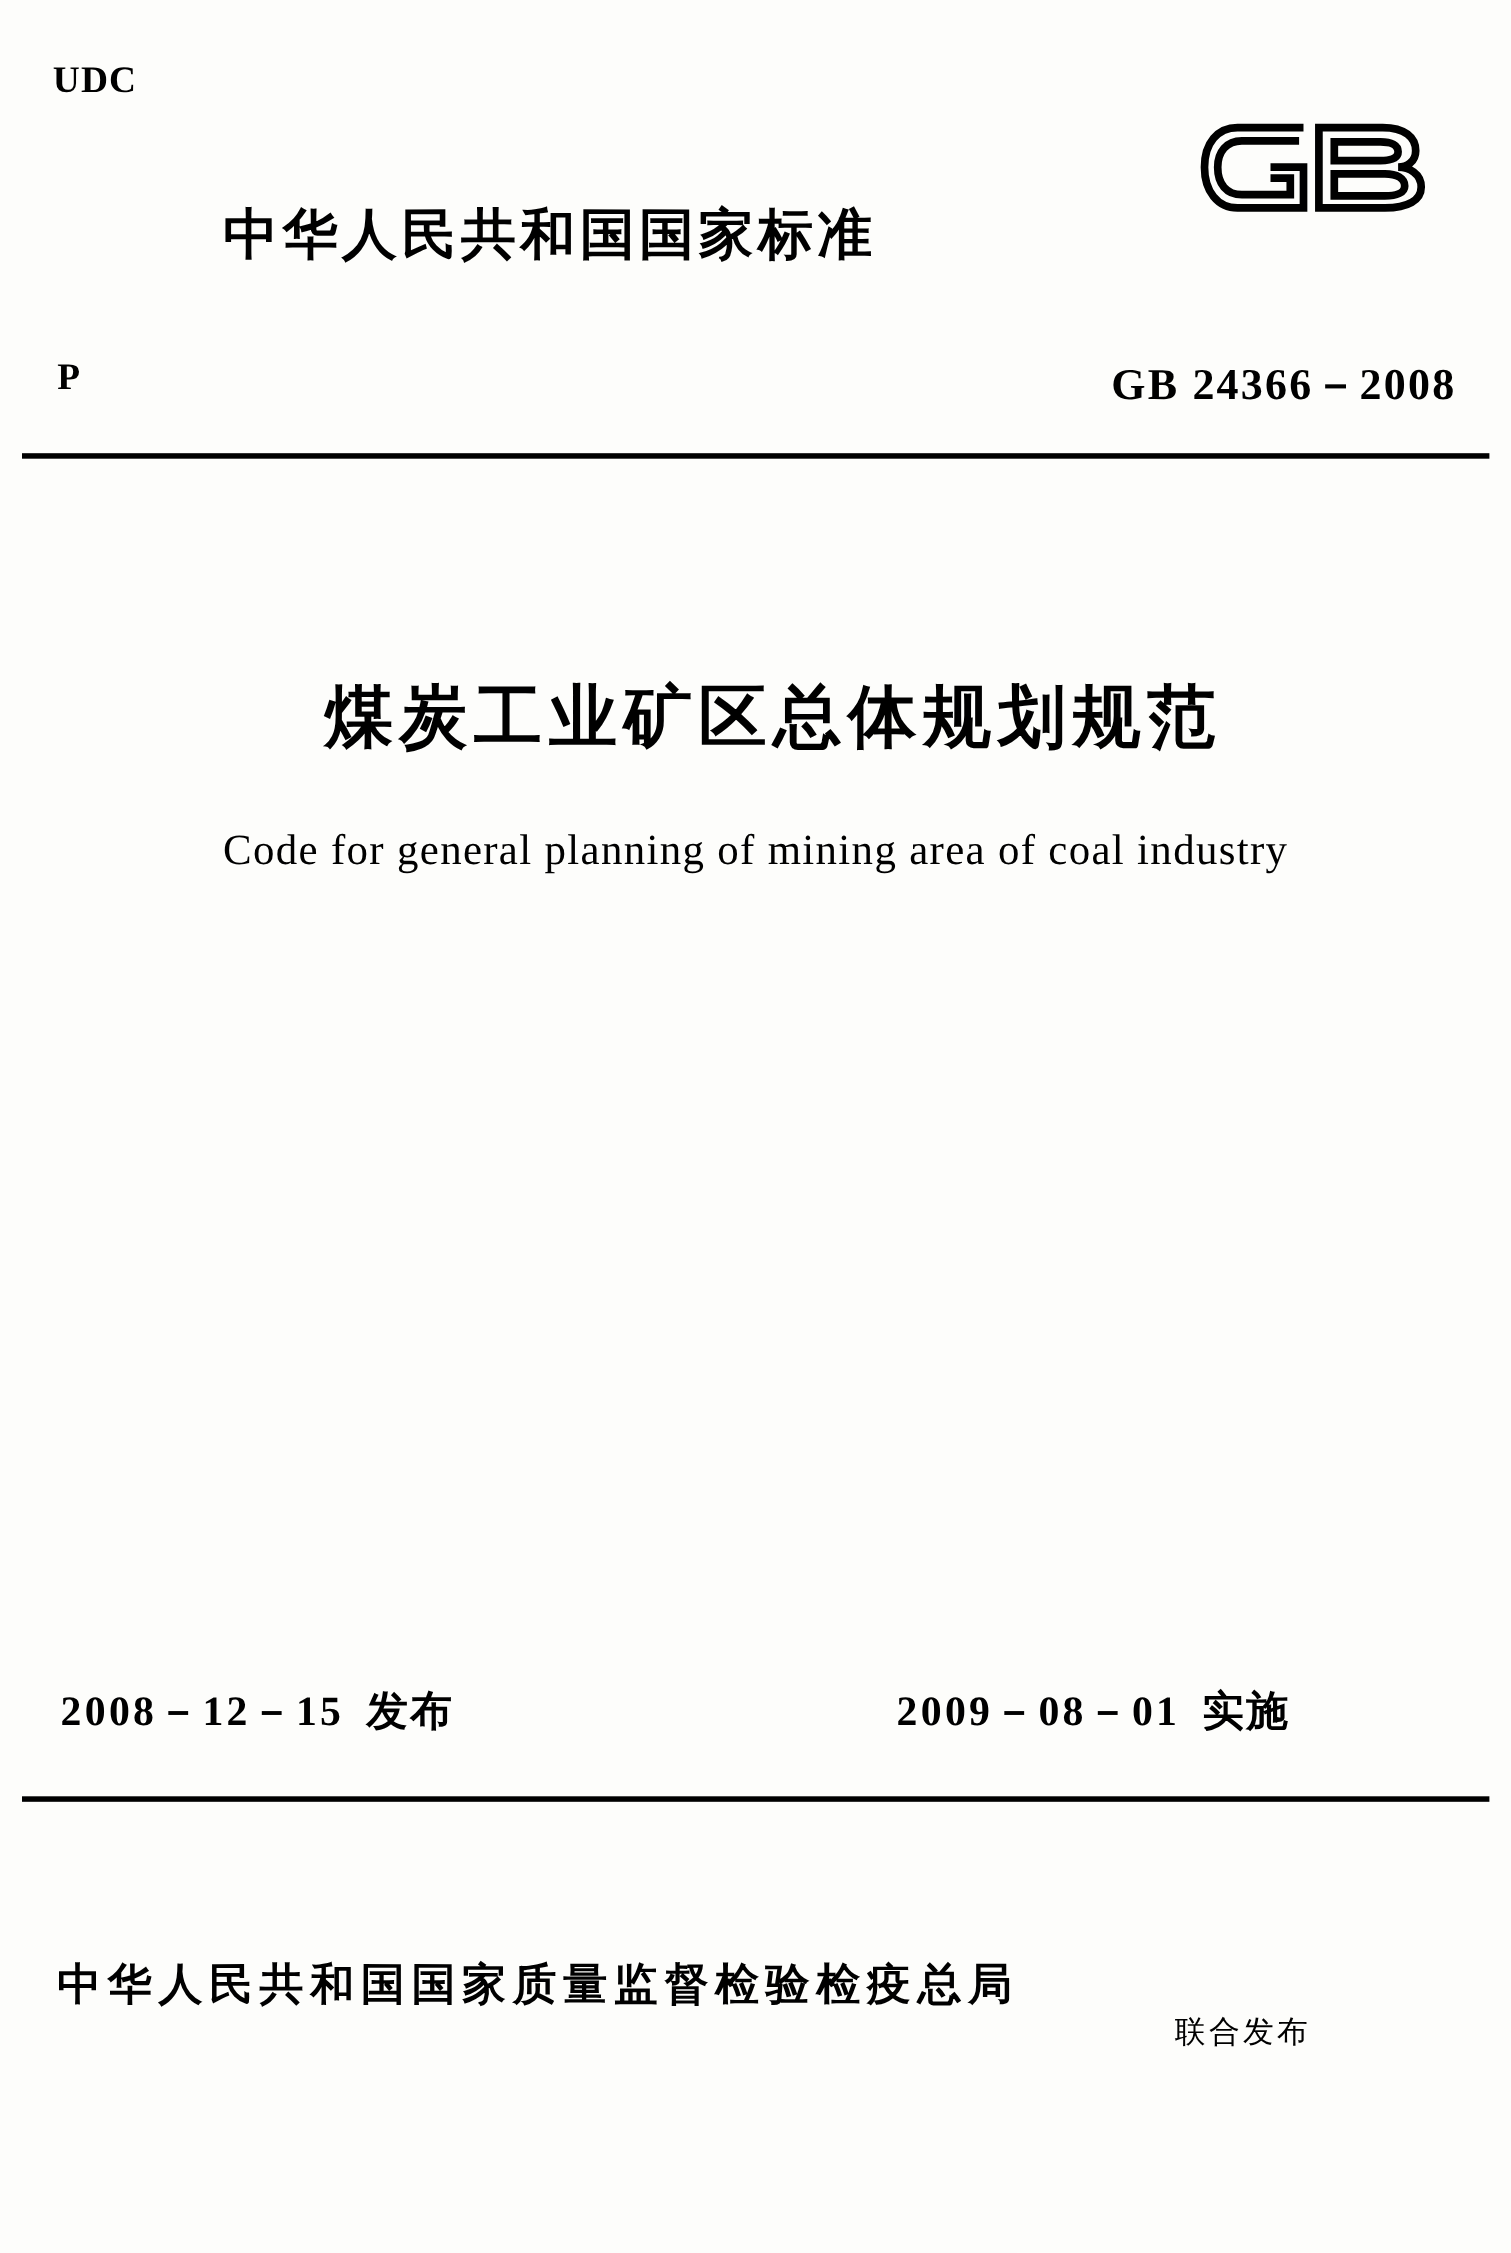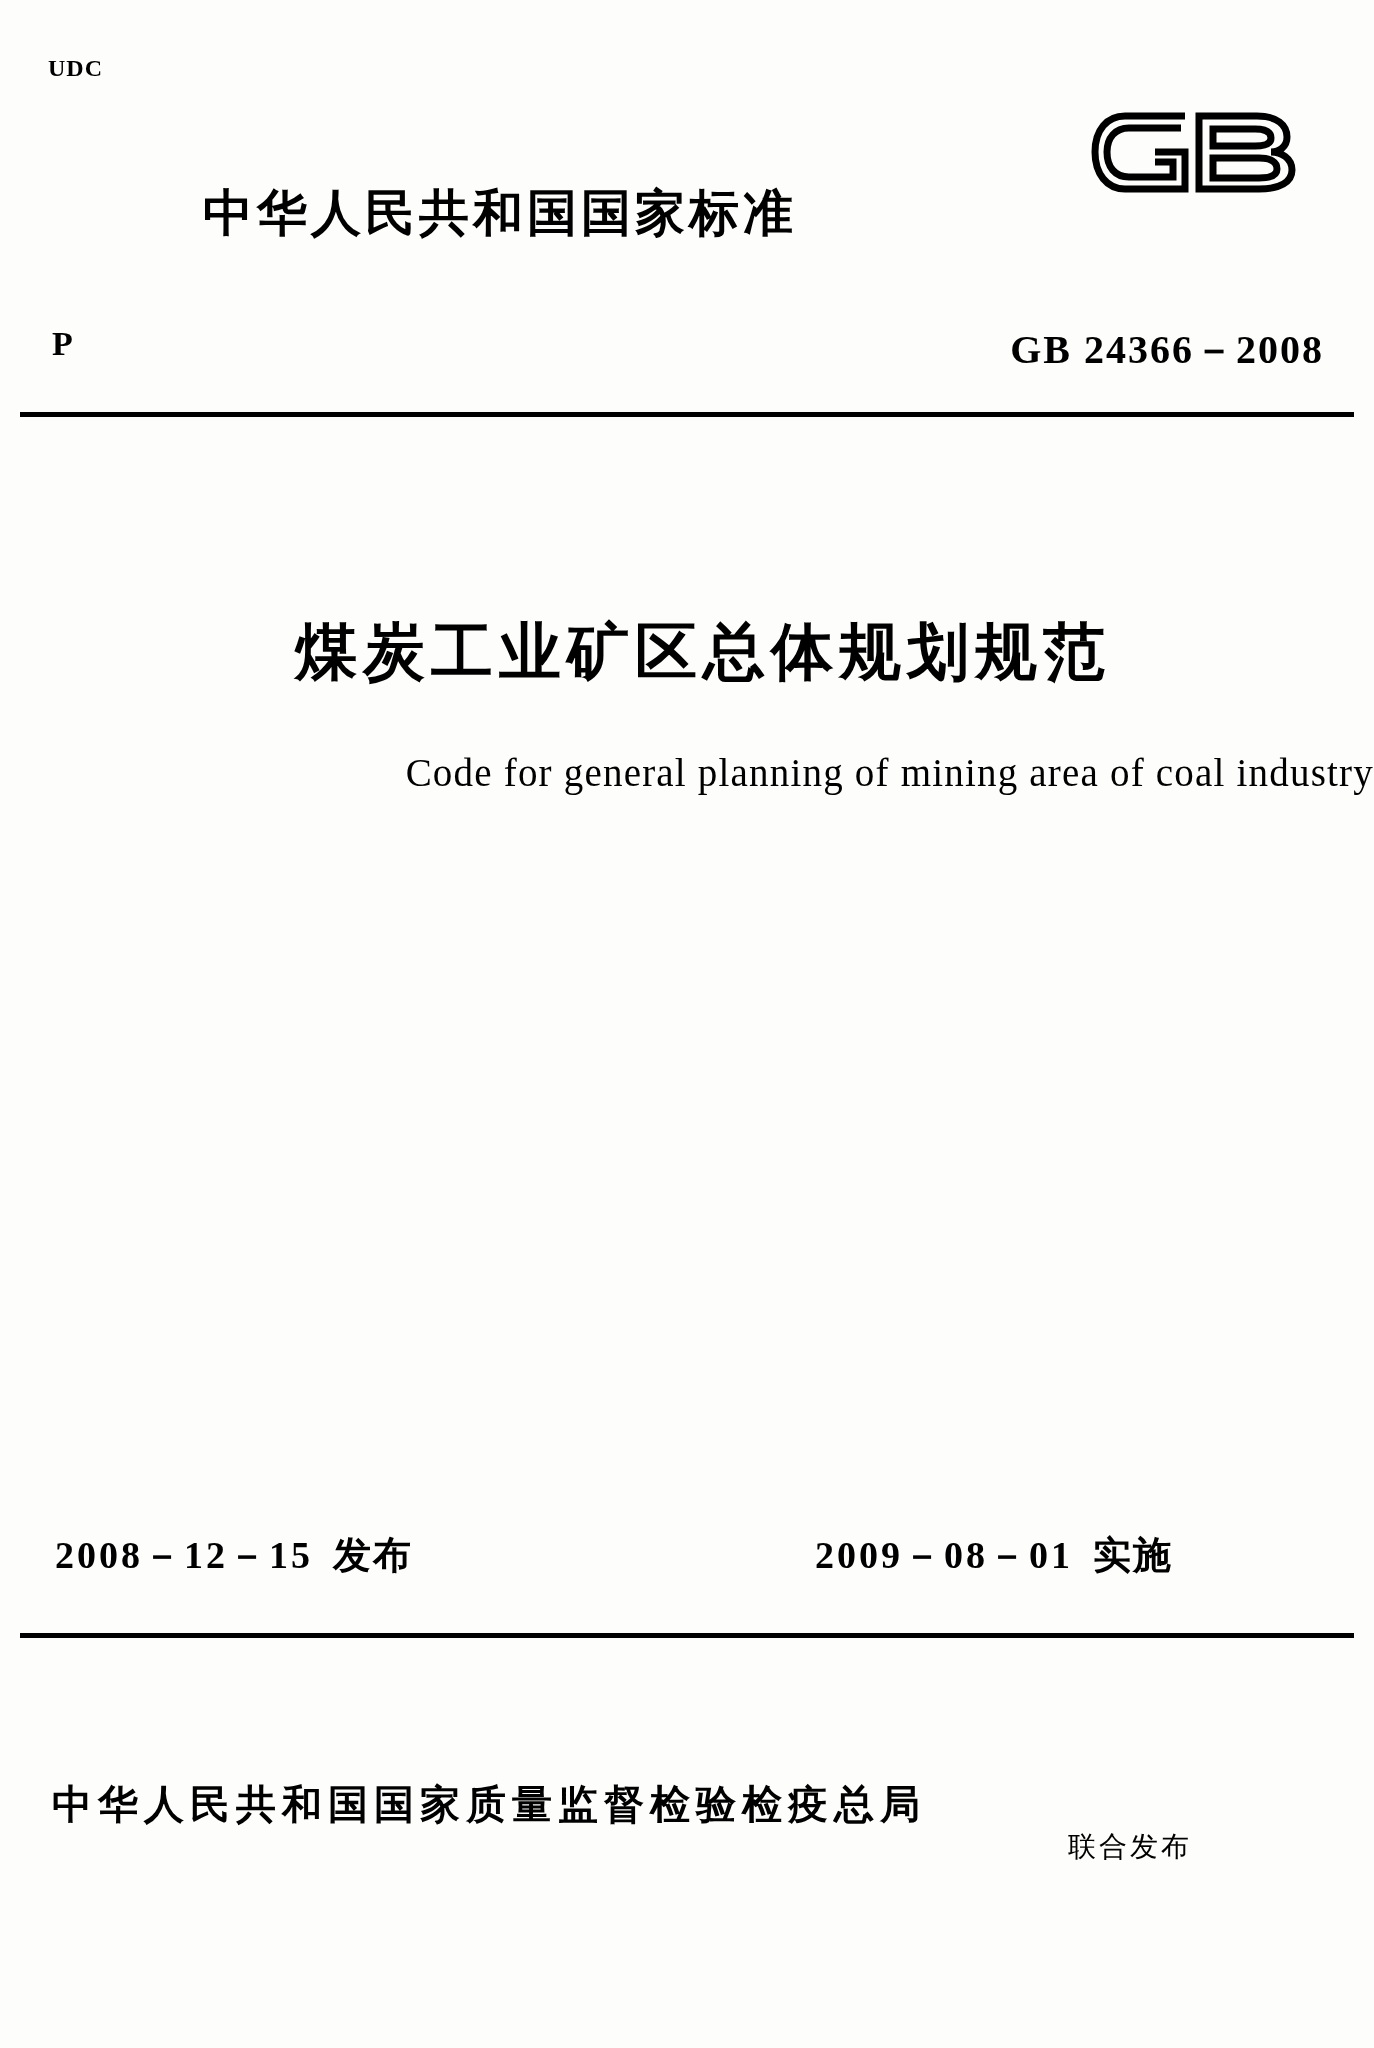--- a/index.html
+++ b/index.html
@@ -29,21 +29,21 @@
     top: 0;
     width: 1374px;
     height: 420px;
   }
   .udc {
     position: absolute;
     left: 48px;
     top: 55px;
     font-family: "Liberation Serif", serif;
     font-weight: bold;
-    font-size: 24px;
+    font-size: 34px;
     letter-spacing: 1px;
   }
   .p-mark {
     position: absolute;
     left: 52px;
     top: 325px;
     font-family: "Liberation Serif", serif;
     font-weight: bold;
     font-size: 34px;
   }
@@ -97,21 +97,21 @@
     font-weight: bold;
     font-size: 62px;
     letter-spacing: 6px;
     padding-left: 16px;
   }
   .title-en {
     position: absolute;
     left: 0;
     top: 750px;
     width: 1374px;
-    text-align: right;
+    text-align: center;
     font-family: "Liberation Serif", "DejaVu Serif", serif;
     font-size: 39px;
     letter-spacing: 1.2px;
   }
 
   
   .dates {
     position: absolute;
     left: 0;
     top: 1530px;

